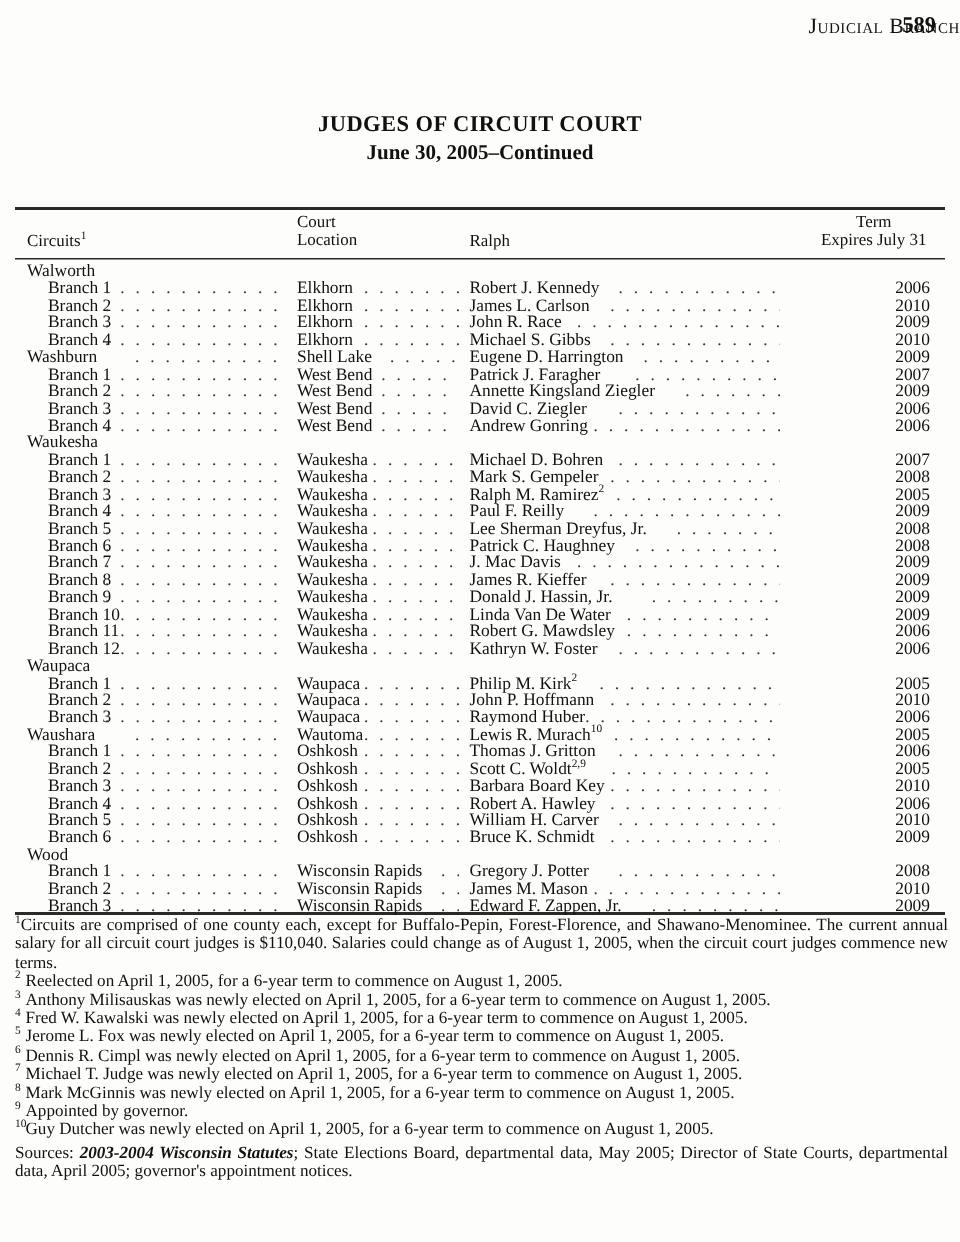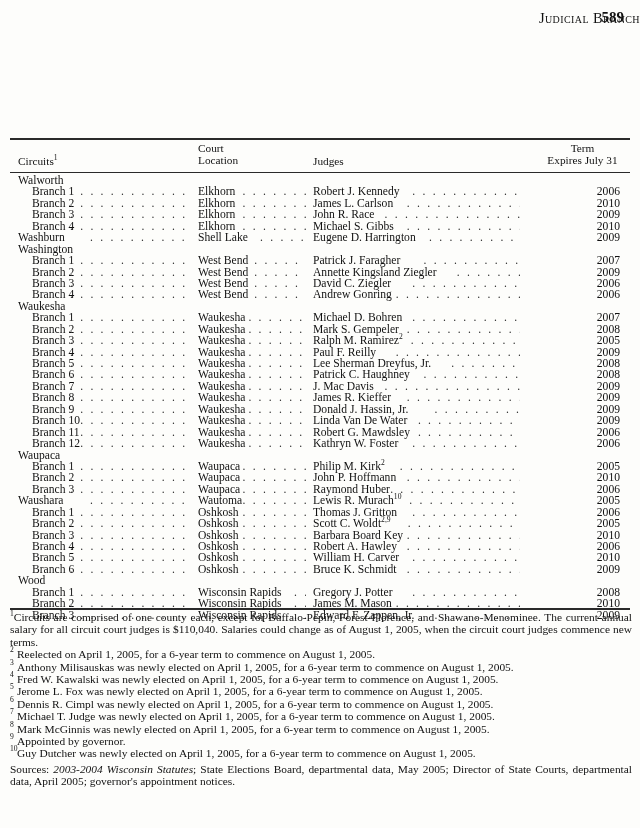--- a/index.html
+++ b/index.html
@@ -66,42 +66,44 @@
   .lead-wide{left:80px;width:100px;}
 
   
   .notes{position:absolute;top:611px;left:10px;width:622px;font-size:11.4px;
     line-height:12.4px;}
   .note{position:relative;padding-left:7px;margin:0;text-align:justify;}
   .note .num{font-size:7.6px;vertical-align:super;line-height:0;
     position:absolute;left:0;top:2px;}
   .sources{position:relative;margin-top:3px;font-size:11.4px;line-height:12.6px;
     text-align:justify;padding-left:0;}
-  .ital{font-style:italic;}
+  .ital{font-style:italic;font-weight:bold;}
 </style>
 </head>
 <body>
 
 <div class="page">
 
   <div class="runhead">
     <div class="runhead-title">Judicial Branch</div>
     <div class="runhead-folio">589</div>
   </div>
 
+  <div class="doc-title">JUDGES OF CIRCUIT COURT</div>
+  <div class="doc-subtitle">June 30, 2005–Continued</div>
 
   <div class="rule rule-thick" id="rule-top"></div>
   <div class="rule rule-thin" id="rule-head"></div>
   <div class="rule rule-thick" id="rule-bottom"></div>
 
   <div class="thead">
     <div class="th th-circuits"><span>Circuits</span><span class="sup">1</span></div>
     <div class="th th-court">Court</div>
     <div class="th th-location">Location</div>
-    <div class="th th-judges">Judges</div>
+    <div class="th th-judges">Ralph</div>
     <div class="th th-term">Term</div>
     <div class="th th-expires">Expires July 31</div>
   </div>
 
   <div class="tbody" id="tbody">
       <div class="row">
         <span class="c-circuit">Walworth</span>
       </div>
       <div class="row">
         <span class="c-circuit branch">Branch 1</span>
@@ -140,23 +142,20 @@
         <span class="c-term">2010</span>
       </div>
       <div class="row">
         <span class="c-circuit">Washburn</span>
         <span class="leader lead-wide">. . . . . . . . . . . . . . . . . . . . . . . . . . . . . .</span>
         <span class="c-loc">Shell Lake</span>
         <span class="leader lead-b" style="left: 250px; width: 46px;">. . . . . . . . . . . . . . . . . . . . . . . . . . . . . .</span>
         <span class="c-judge"><span>Eugene D. Harrington</span></span>
         <span class="leader lead-c" style="left: 419px; width: 91px;">. . . . . . . . . . . . . . . . . . . . . . . . . . . . . .</span>
         <span class="c-term">2009</span>
-      </div>
-      <div class="row">
-        <span class="c-circuit">Washington</span>
       </div>
       <div class="row">
         <span class="c-circuit branch">Branch 1</span>
         <span class="leader lead-a">. . . . . . . . . . . . . . . . . . . . . . . . . . . . . .</span>
         <span class="c-loc">West Bend</span>
         <span class="leader lead-b" style="left: 244.2px; width: 51.8px;">. . . . . . . . . . . . . . . . . . . . . . . . . . . . . .</span>
         <span class="c-judge"><span>Patrick J. Faragher</span></span>
         <span class="leader lead-c" style="left: 413.45px; width: 96.55px;">. . . . . . . . . . . . . . . . . . . . . . . . . . . . . .</span>
         <span class="c-term">2007</span>
       </div>

